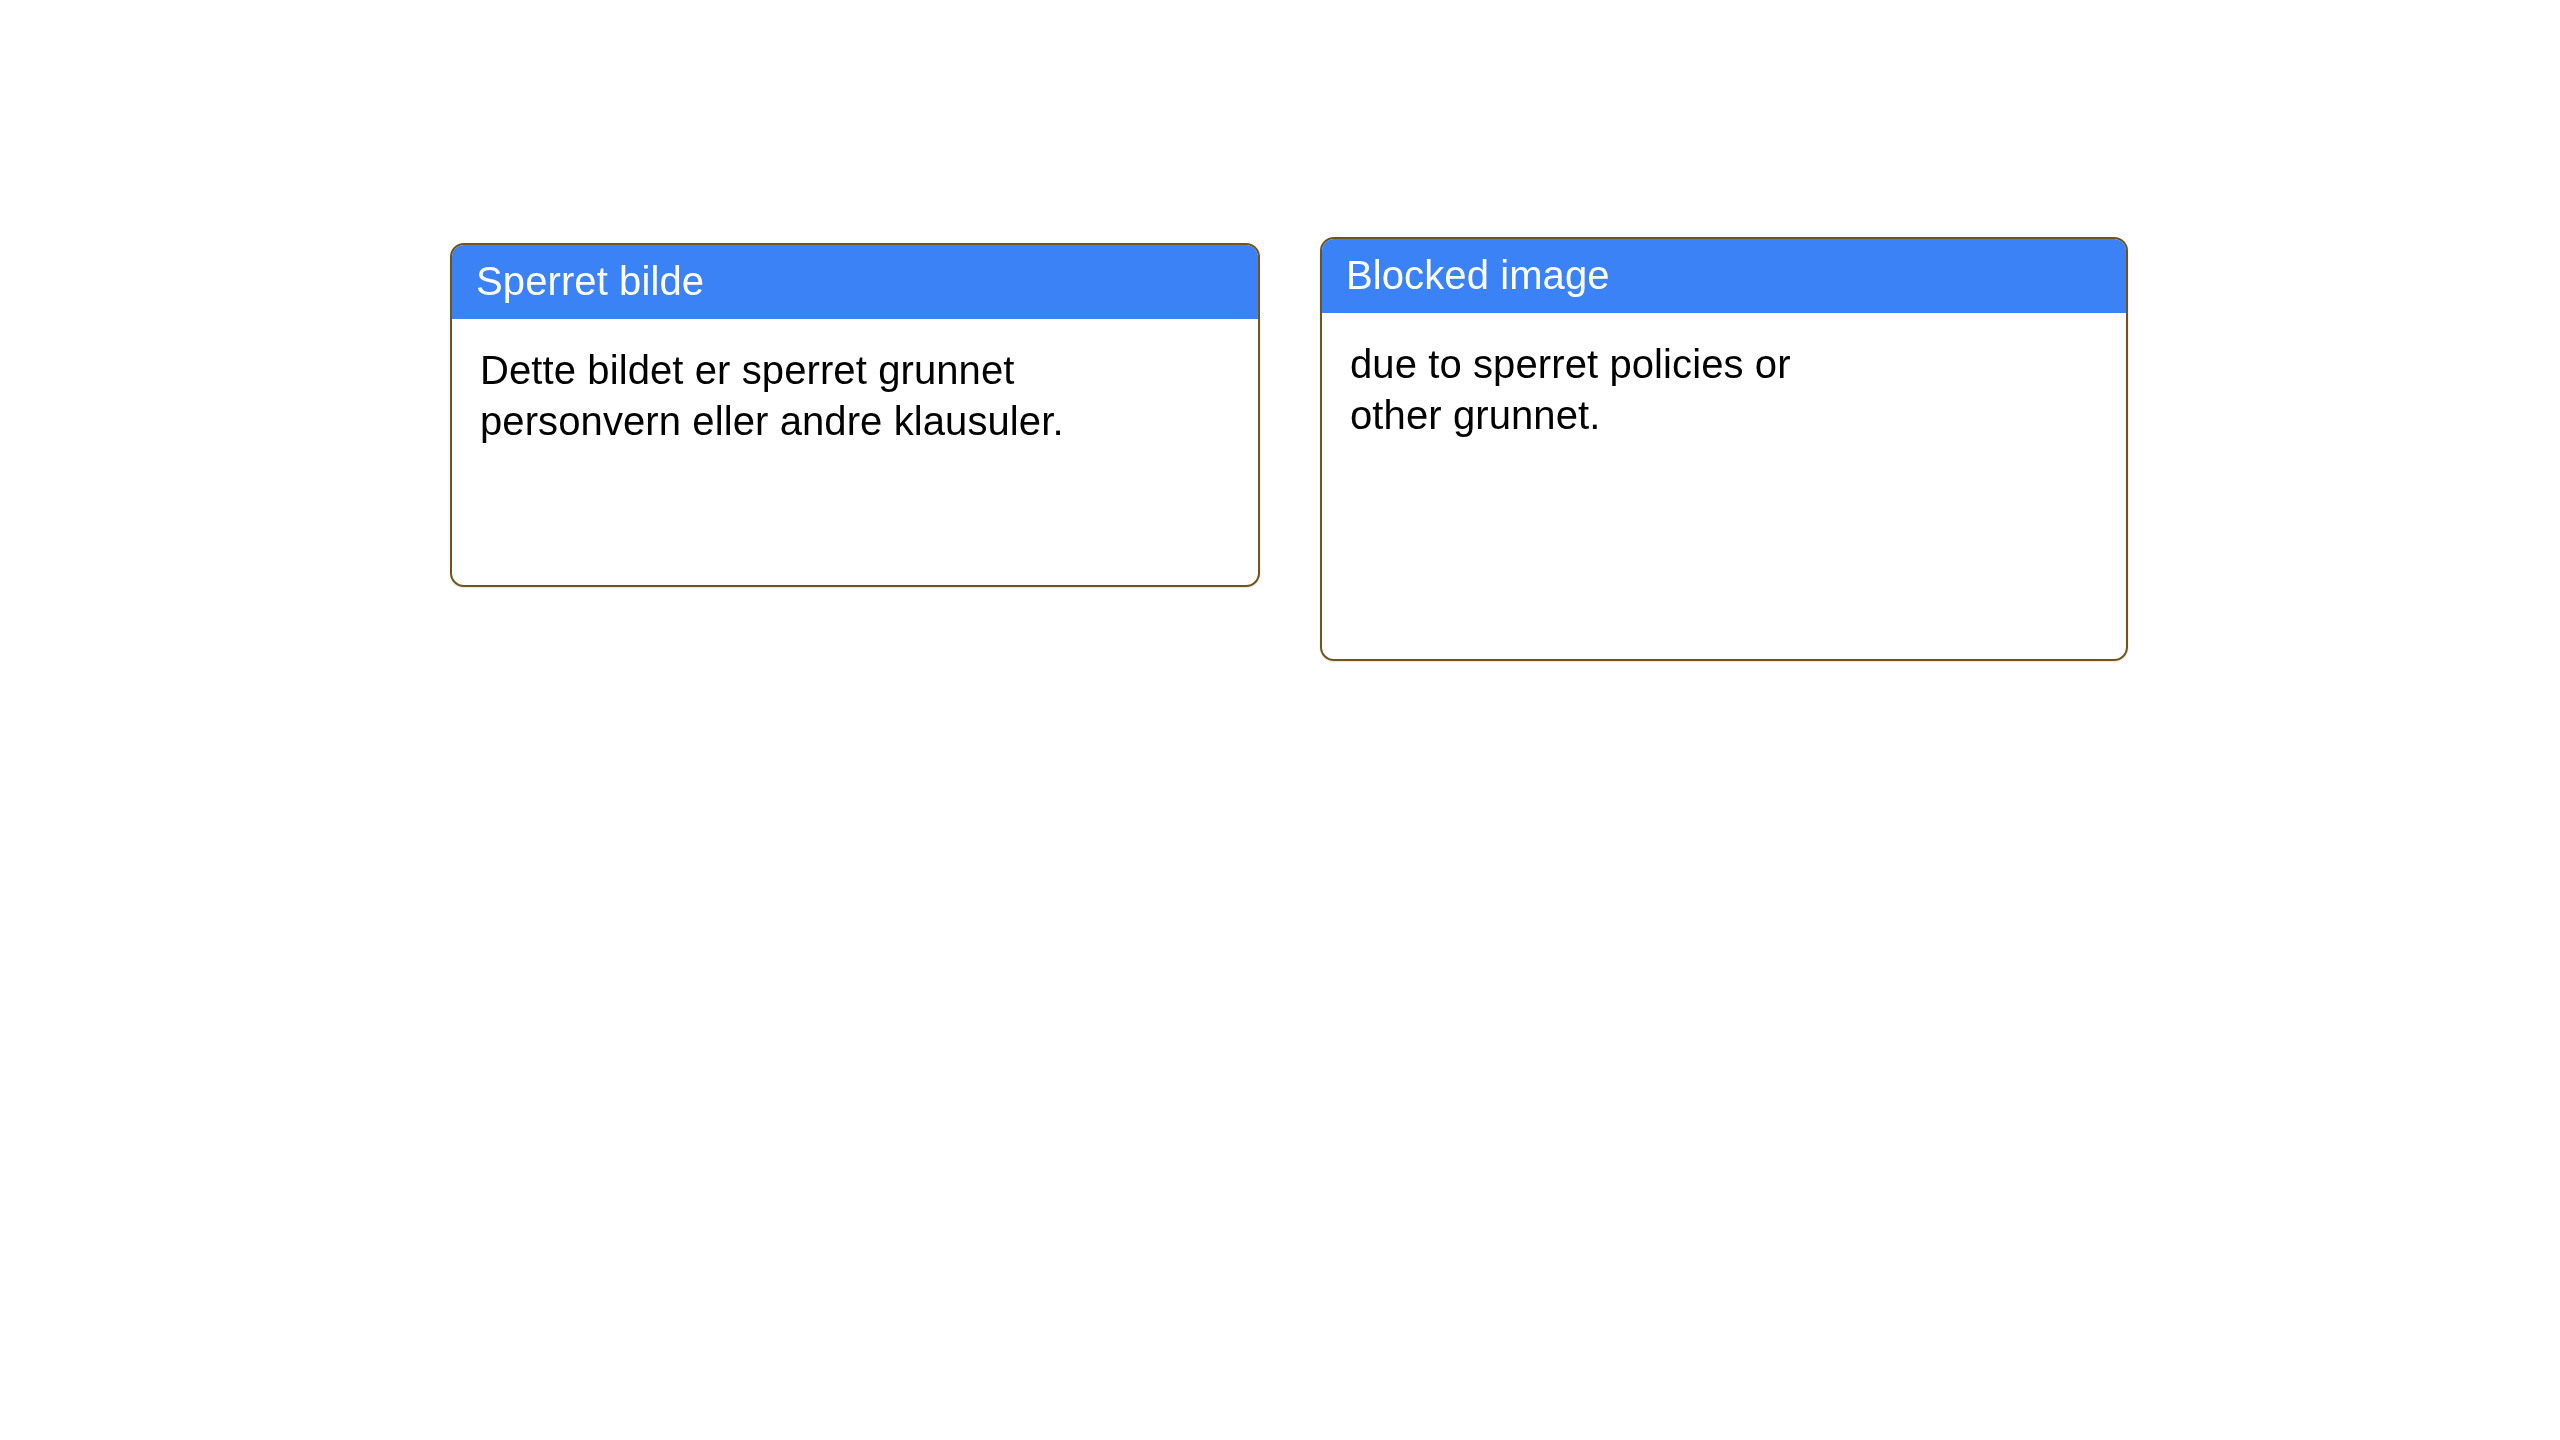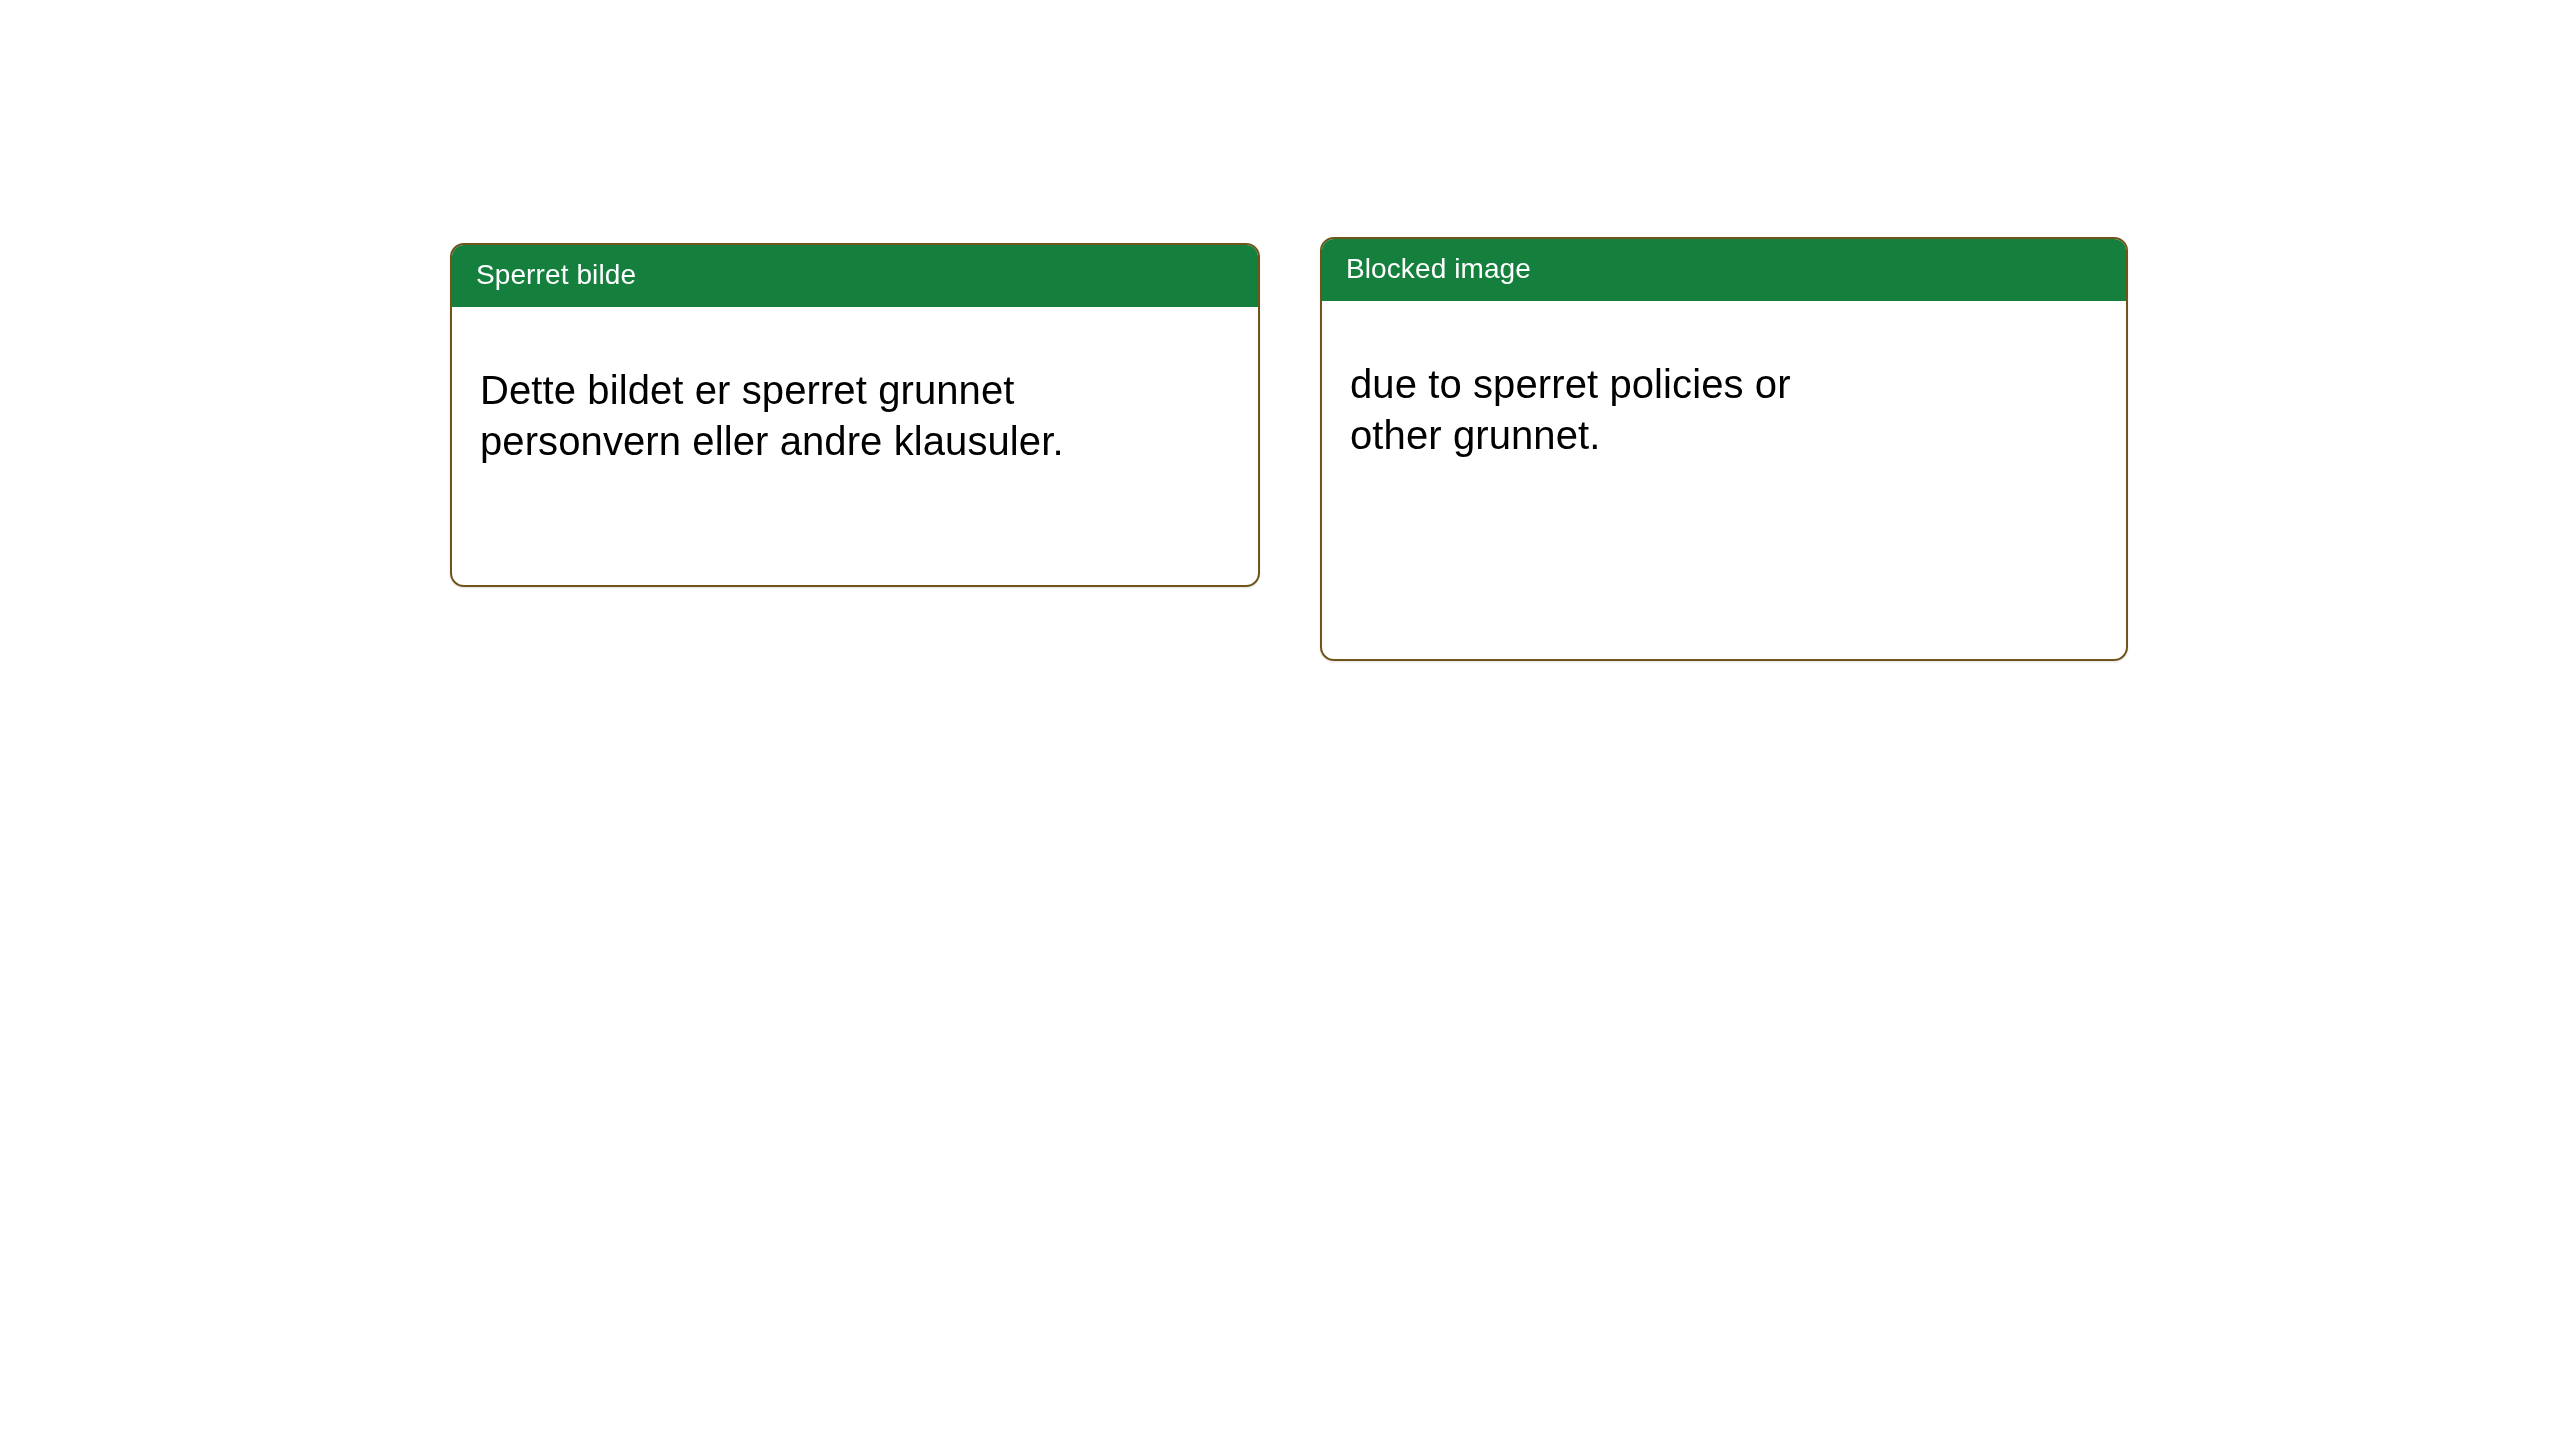--- a/index.html
+++ b/index.html
@@ -36,35 +36,34 @@
     width: 810px;
     height: 344px;
   }
   .notice-card.card-en {
     left: 1320px;
     top: 237px;
     width: 808px;
     height: 424px;
   }
   .card-header {
-    background: #15803d;
+    background: #3b82f6;
     color: #ffffff;
-    font-size: 28px;
+    font-size: 40px;
     line-height: 1;
     padding: 16px 24px 18px 24px;
     letter-spacing: 0.1px;
     white-space: nowrap;
   }
   .card-body {
     padding: 26px 14px 0 28px;
     color: #000000;
     font-size: 40px;
     line-height: 1.28;
     letter-spacing: 0.1px;
-    margin-top: 32px;
   }
   .card-body .line {
     display: block;
     white-space: nowrap;
   }
 </style>
 </head>
 <body>
 
 <div class="stage">

